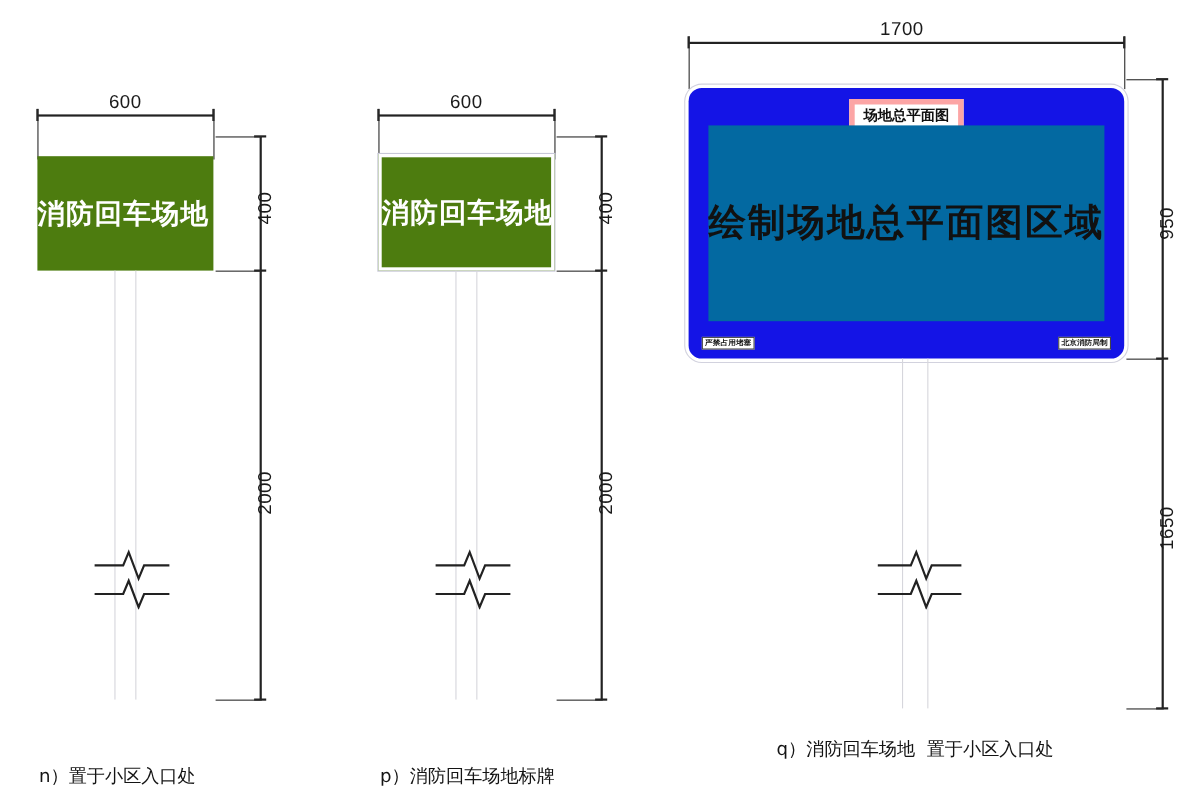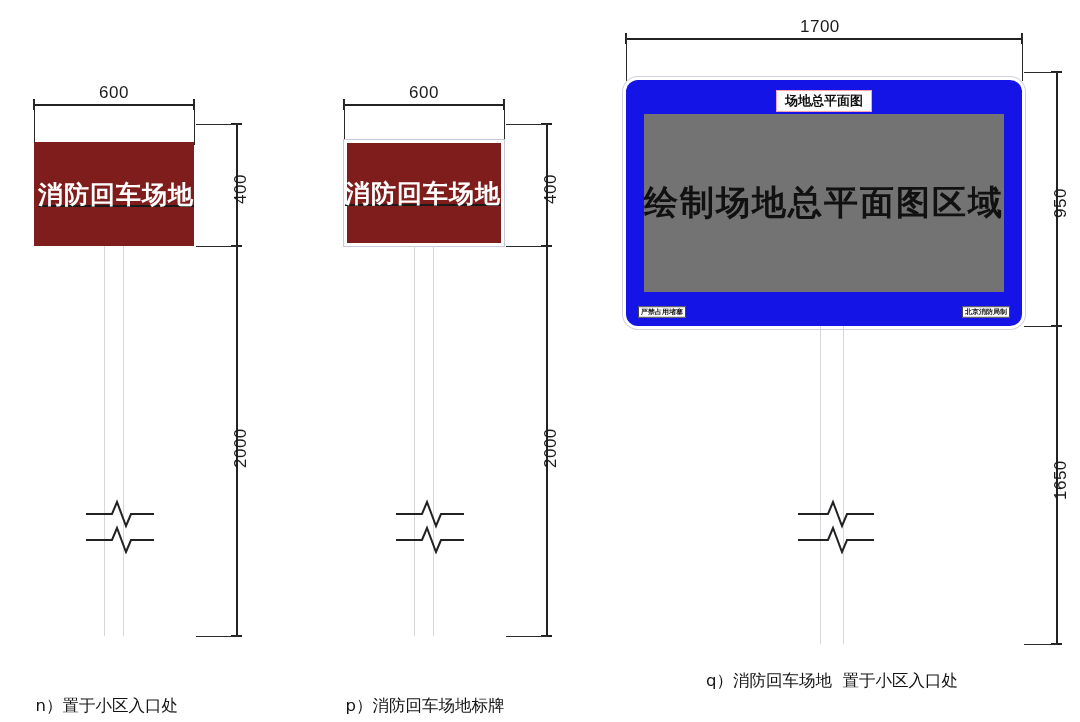--- a/index.html
+++ b/index.html
@@ -30,22 +30,22 @@
     letter-spacing:.5px;
     color:#1a1a1a;
     white-space:nowrap;
   }
   .dimtxt.vert{
     transform-origin:0 0;
     transform:rotate(-90deg);
   }
   .plate-small{
     position:absolute;
-    background:#7f1d1d;
-    display:flex;align-items:center;justify-content:flex-end;text-decoration:underline;
+    background:#4d7c0f;
+    display:flex;align-items:center;justify-content:flex-start;
   }
   .plate-small.framed{
     border:3px solid #ffffff;
     box-shadow:0 0 0 1px #c8c8d8;
     box-sizing:border-box;
   }
   .plate-small .txt{
     color:#ffffff;
     font-size:25px;
     font-weight:600;
@@ -67,32 +67,32 @@
     position:absolute;
     background:#1414e6;
     border-radius:12px;
     box-shadow:0 0 0 3px #ffffff, 0 0 0 4px #d2d2de;
     box-sizing:border-box;
   }
   .board-title{
     position:absolute;
     left:50%;transform:translateX(-50%);
     background:#ffffff;
-    border:1px solid #fca5a5;
+    border:5px solid #fca5a5;
     padding:1px 8px;
     font-size:13px;
     font-weight:700;
     color:#111;
     white-space:nowrap;
     font-family:"DejaVu Sans","Liberation Sans",sans-serif;
   }
   .board-canvas{
     position:absolute;
-    background:#737373;
-    display:flex;align-items:center;justify-content:flex-end;padding-left:48px;
+    background:#0369a1;
+    display:flex;align-items:center;justify-content:flex-start;
   }
   .board-canvas .txt{
     font-size:34px;
     font-weight:700;
     color:#111;
     letter-spacing:2px;
     white-space:nowrap;
     font-family:"DejaVu Sans","Liberation Sans",sans-serif;
   }
   .board-foot{

